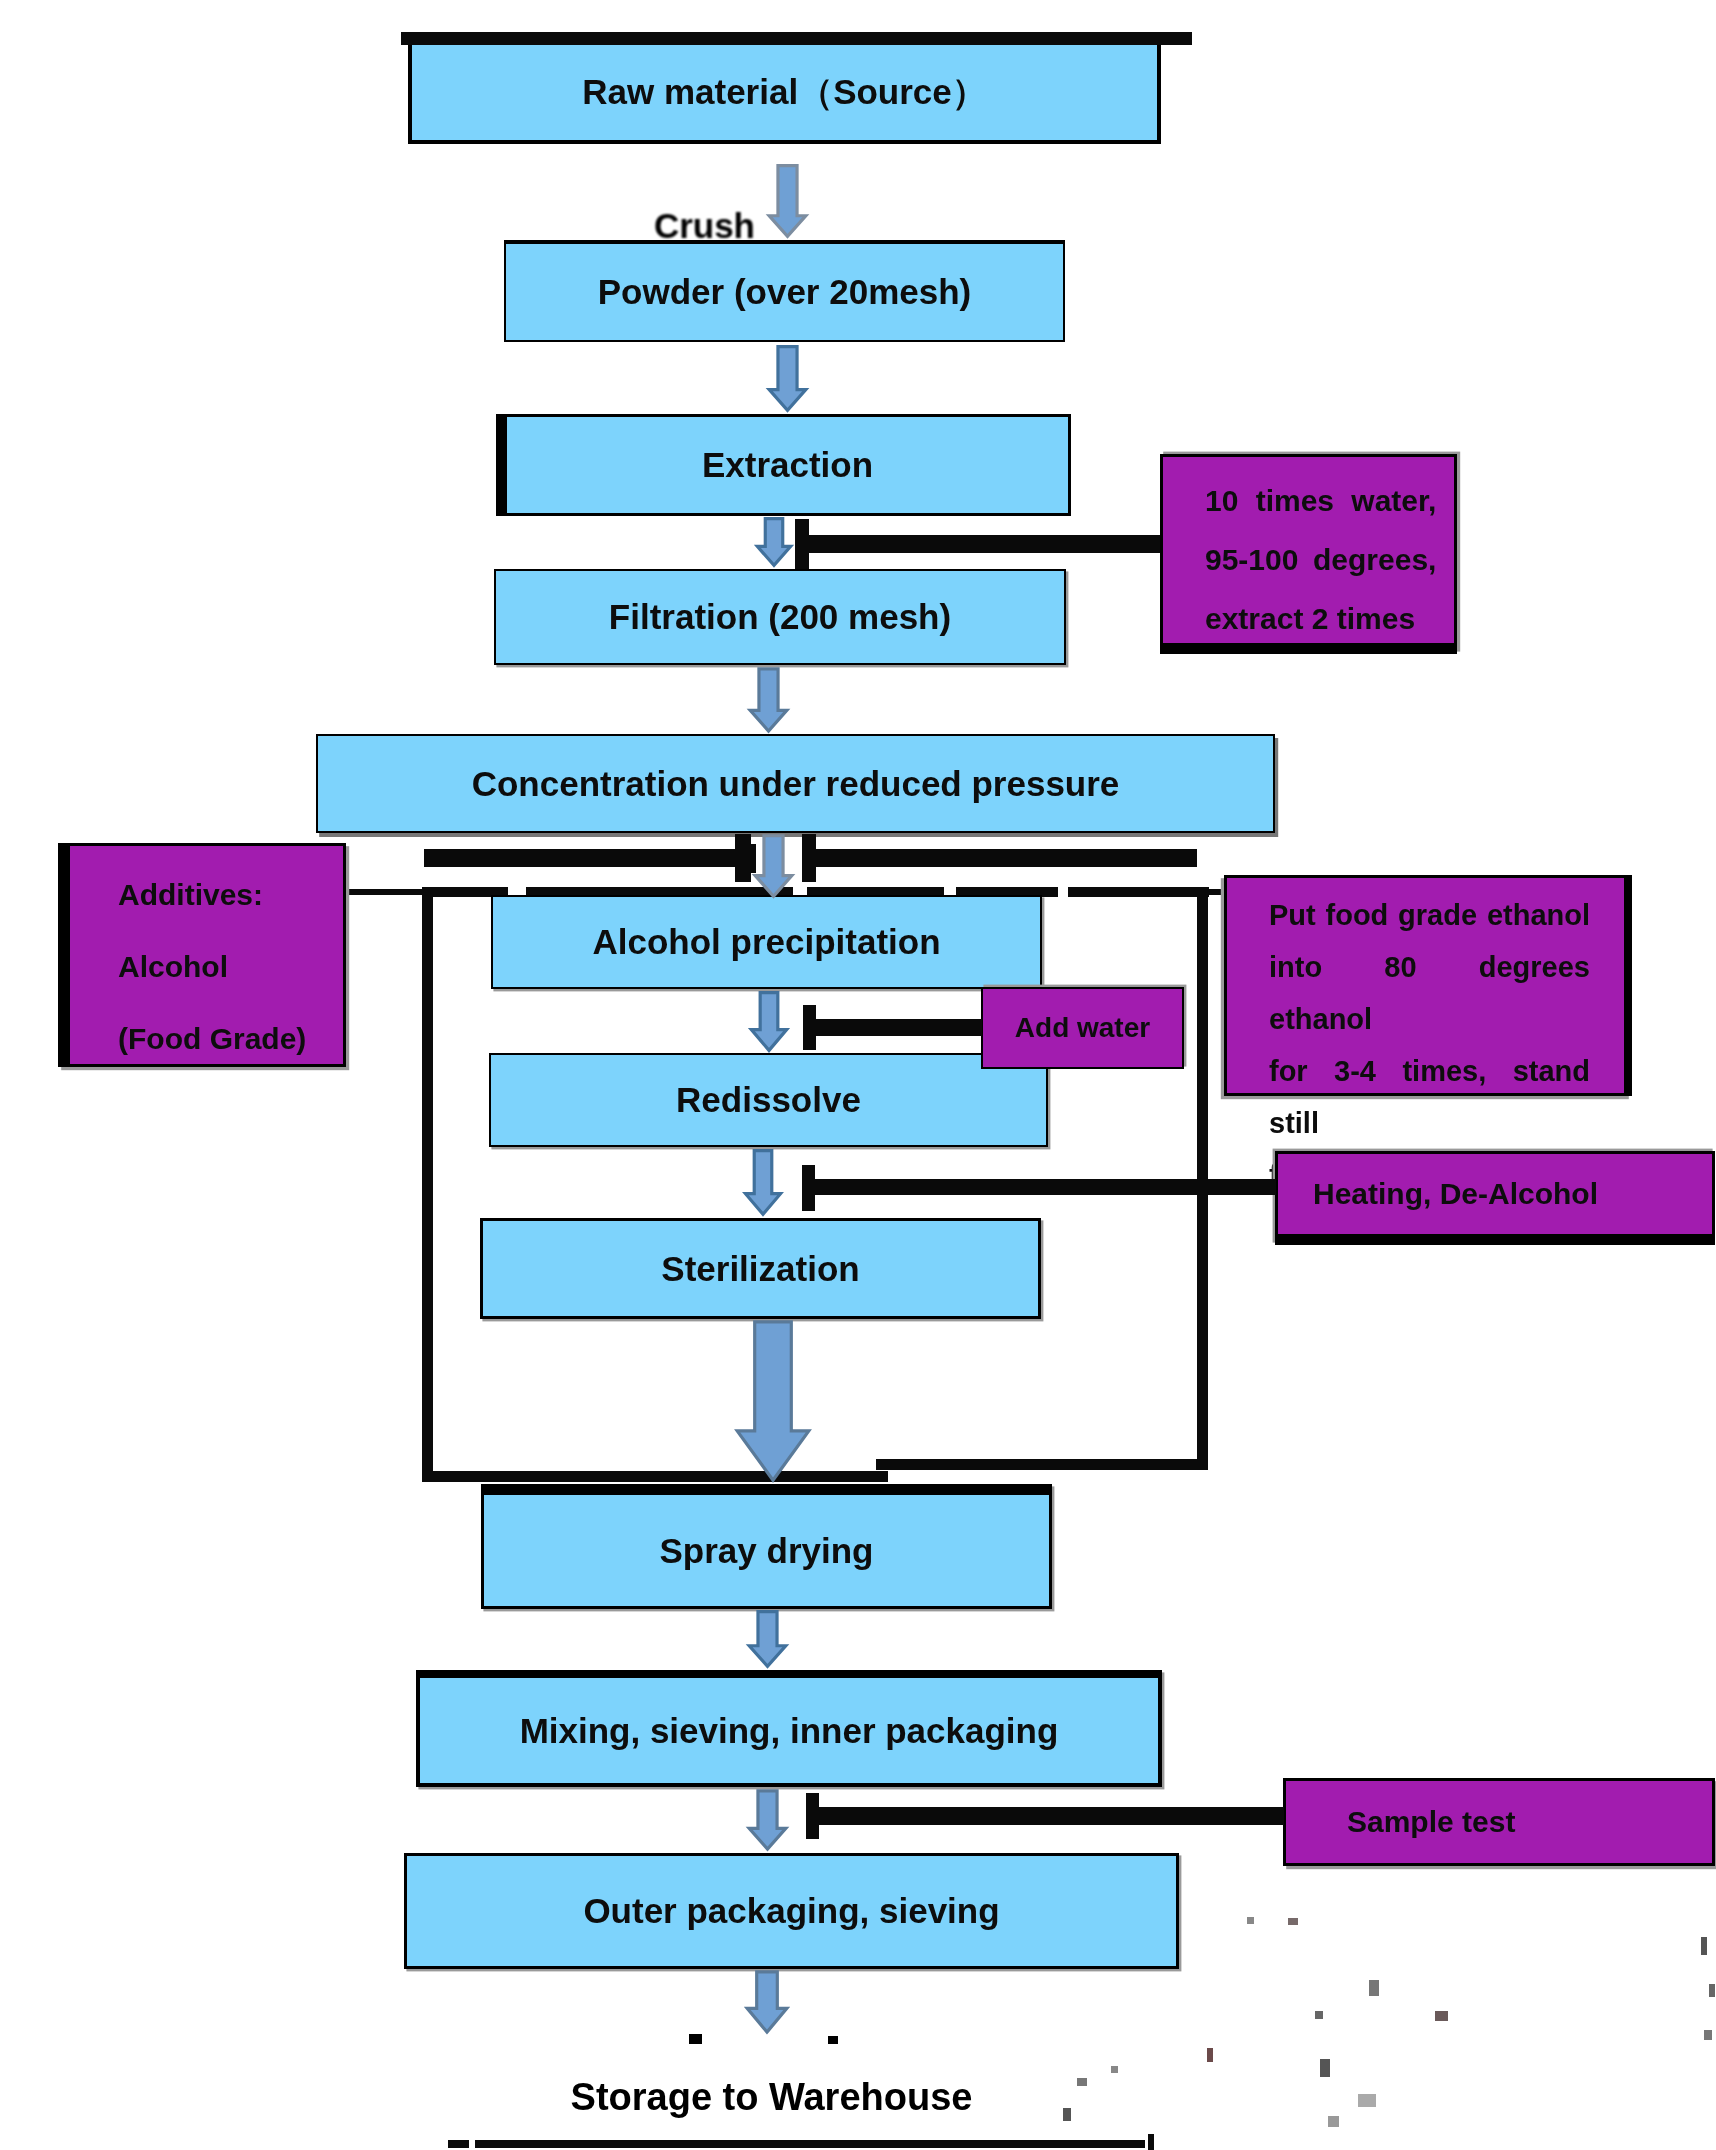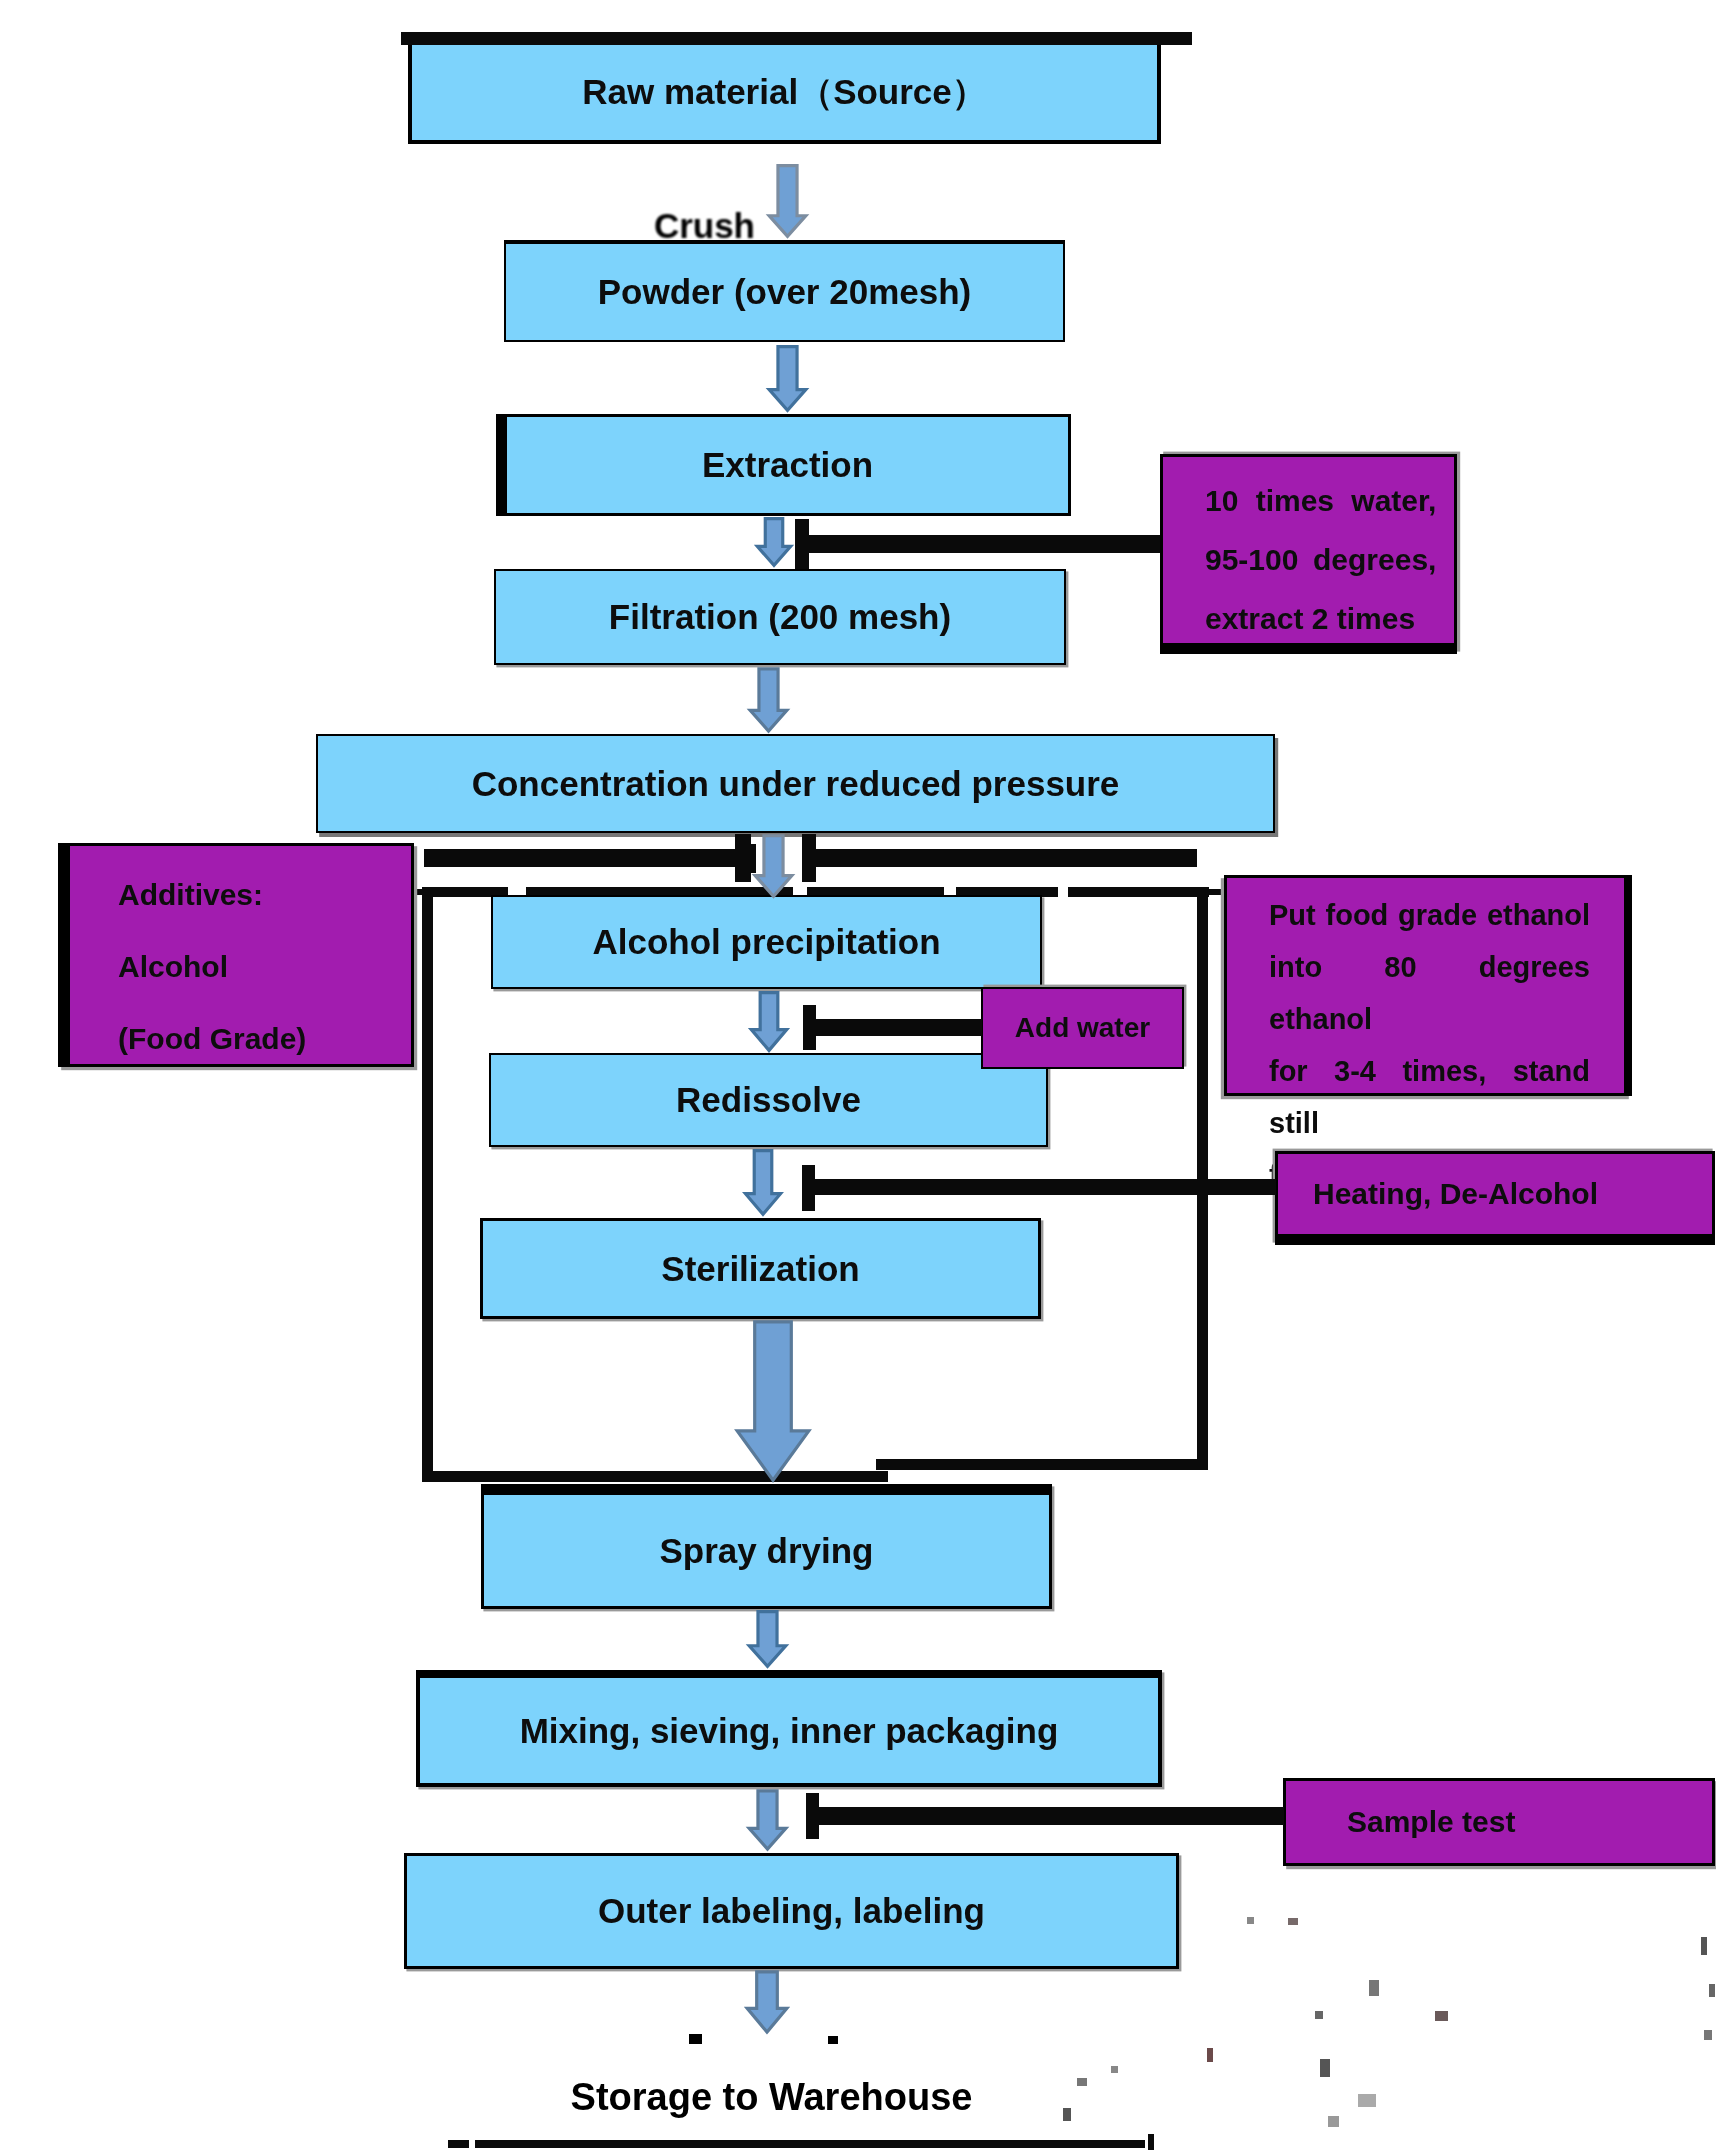--- a/index.html
+++ b/index.html
@@ -74,38 +74,38 @@
 
   <div class="box shadowed" style="left:481px;top:1484px;width:571px;height:125px;border-width:11.2px 3.2px 3.2px 3.2px;">
     <span class="lbl">Spray drying</span>
   </div>
 
   <div class="box shadowed" style="left:416px;top:1670px;width:746px;height:117px;border-width:8px 4.8px 4.8px 4.8px;">
     <span class="lbl">Mixing, sieving, inner packaging</span>
   </div>
 
   <div class="box shadowed" style="left:404px;top:1853px;width:775px;height:116px;border-width:3.2px;">
-    <span class="lbl">Outer labeling, labeling</span>
+    <span class="lbl">Outer packaging, sieving</span>
   </div>
 
   <div class="freetext" style="left:452px;top:2076px;width:639px;height:50px;font-size:38px;text-align:center;filter:blur(0.6px);">
     <span>Storage to Warehouse</span>
   </div>
   <div class="bar" style="left:475px;top:2140px;width:670px;height:8px;"></div>
   <div class="bar" style="left:448px;top:2140px;width:21px;height:8px;"></div>
   <div class="bar" style="left:1148px;top:2134px;width:5.6px;height:17px;"></div>
 
   <div class="note" style="left:1160px;top:454px;width:297px;height:200px;border-width:3.2px 3.2px 11.2px 3.2px;
               font-size:30px;line-height:59px;padding:14.4px 17.6px 0 42px;box-shadow:3.2px -2.4px 0 #9a9a9a;">
     <div class="note-line">10 times water,</div>
     <div class="note-line">95-100 degrees,</div>
     <div class="note-line last">extract 2 times</div>
   </div>
 
-  <div class="note" style="left:58px;top:843px;width:356px;height:224px;border-width:3.2px 3.2px 3.2px 12.8px;
+  <div class="note" style="left:58px;top:843px;width:288px;height:224px;border-width:3.2px 3.2px 3.2px 12.8px;
               font-size:30px;line-height:72px;padding:12.8px 16px 0 48px;box-shadow:3.2px 3.2px 0 #9a9a9a;">
     <div class="plain-line">Additives:</div>
     <div class="plain-line">Alcohol</div>
     <div class="plain-line">(Food Grade)</div>
   </div>
 
   <div class="note" style="left:1224px;top:875px;width:408px;height:221px;border-width:3.2px 8px 3.2px 3.2px;
               font-size:29px;line-height:52px;padding:11.2px 34px 0 42px;box-shadow:-3.2px 3.2px 0 #9a9a9a;">
     <div class="note-line">Put food grade ethanol</div>
     <div class="note-line">into 80 degrees ethanol</div>

